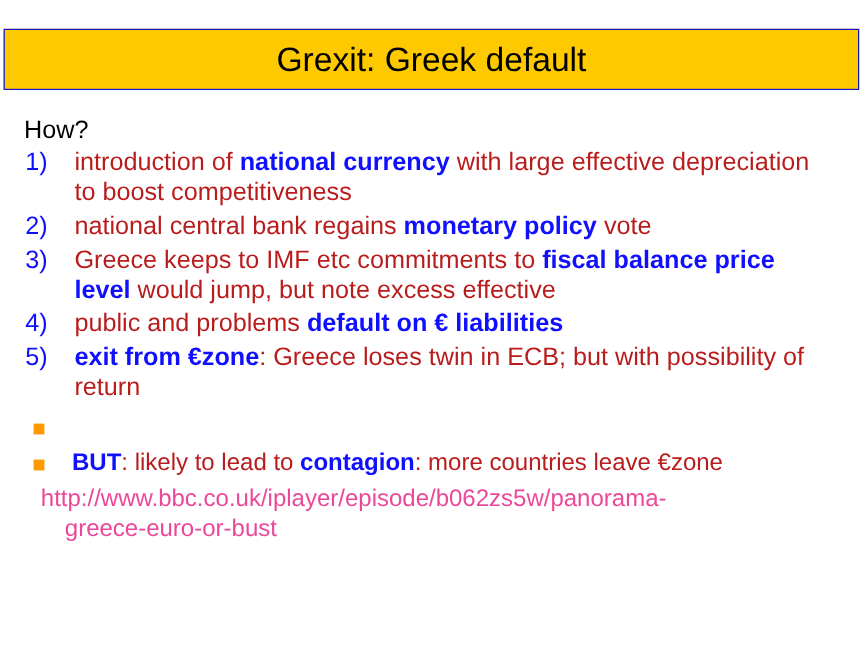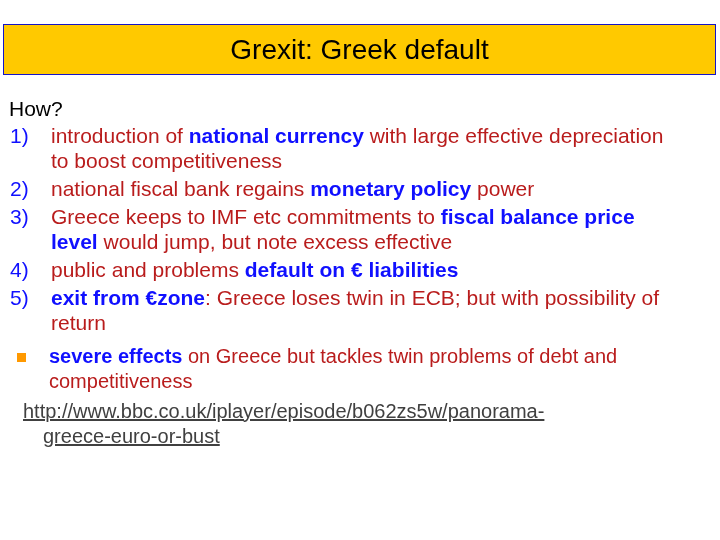--- a/index.html
+++ b/index.html
@@ -39,21 +39,21 @@
     font-size: 28px;
     color: #000000;
     letter-spacing: 0px;
     line-height: 1;
     white-space: nowrap;
   }
 
   
   .body-box {
     position: absolute;
-    left: 5px;
+    left: 16px;
     top: 96px;
     width: 668px;
   }
 
   .lead {
     font-size: 21px;
     color: #000000;
     line-height: 26px;
     padding-left: 4px;
     margin-bottom: 1px;
@@ -111,22 +111,21 @@
   .black { color: #b91c1c; }
 
   .urlline {
     margin-top: 4px;
     padding-left: 18px;
     font-size: 20px;
     line-height: 25px;
   }
   .urlline a,
   .urlline .urltext {
-    color: #404040;
-    text-decoration: underline;
+    color: #ec4899;
     text-underline-offset: 1px;
     word-break: break-all;
   }
   .urlline .urlcont {
     display: block;
     padding-left: 20px;
   }
 </style>
 </head>
 <body>
@@ -136,28 +135,29 @@
   <div class="title-box">
     <div class="title-text">Grexit: Greek default</div>
   </div>
 
   <div class="body-box">
 
     <div class="lead">How?</div>
 
     <ol class="numlist" id="numlist">
         <li><span class="marker">1)</span><span><span class="black">introduction of </span><span class="blue">national currency</span><span class="black"> with large effective depreciation to boost competitiveness</span></span></li>
-        <li><span class="marker">2)</span><span><span class="black">national fiscal bank regains </span><span class="blue">monetary policy</span><span class="black"> power</span></span></li>
+        <li><span class="marker">2)</span><span><span class="black">national central bank regains </span><span class="blue">monetary policy</span><span class="black"> vote</span></span></li>
         <li><span class="marker">3)</span><span><span class="black">Greece keeps to IMF etc commitments to </span><span class="blue">fiscal balance price level</span><span class="black"> would jump, but note excess effective</span></span></li>
         <li><span class="marker">4)</span><span><span class="black">public and problems </span><span class="blue">default on € liabilities</span></span></li>
         <li><span class="marker">5)</span><span><span class="blue">exit from €zone</span><span class="black">: Greece loses twin in ECB; but with possibility of return</span></span></li>
       </ol>
 
     <ul class="bullist" id="bullist">
-        <li><span class="sqbullet"></span><span><span class="blue">severe effects</span><span class="black"> on Greece but tackles twin problems of debt and competitiveness</span></span></li>
+        <li><span class="sqbullet"></span></li>
+        <li><span class="sqbullet"></span><span><span class="blue">BUT</span><span class="black">:  likely to lead to </span><span class="blue">contagion</span><span class="black">: more countries leave €zone</span></span></li>
       </ul>
 
     <div class="urlline">
       <span class="urltext"><span>http://www.bbc.co.uk/iplayer/episode/b062zs5w/panorama-</span><span class="urlcont">greece-euro-or-bust</span></span>
     </div>
 
   </div>
 </div>
 
 </body></html>

